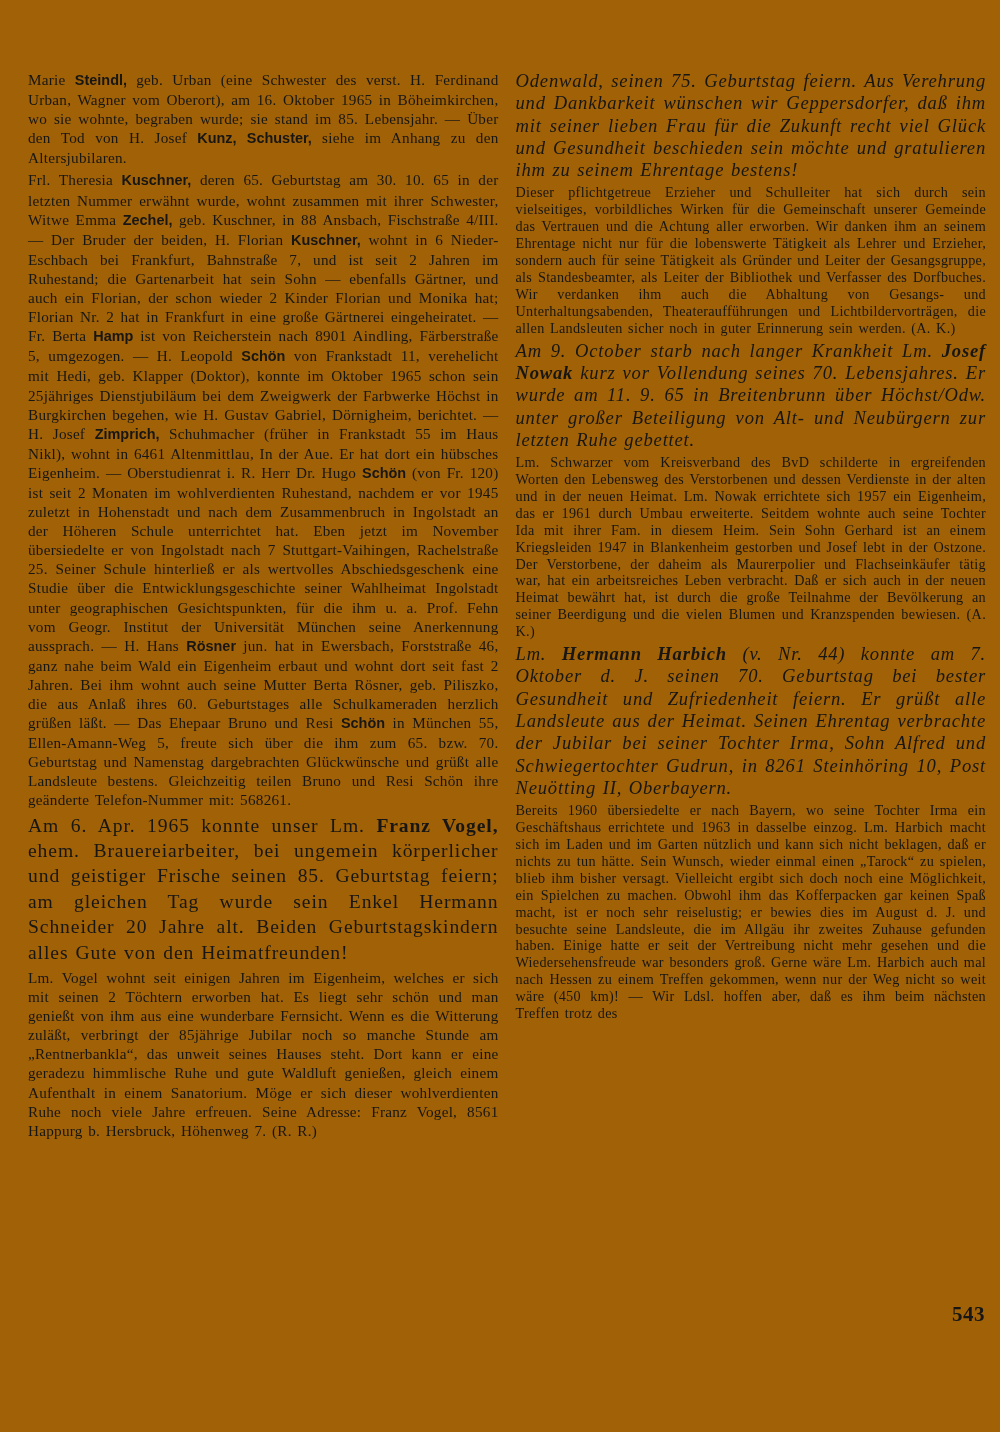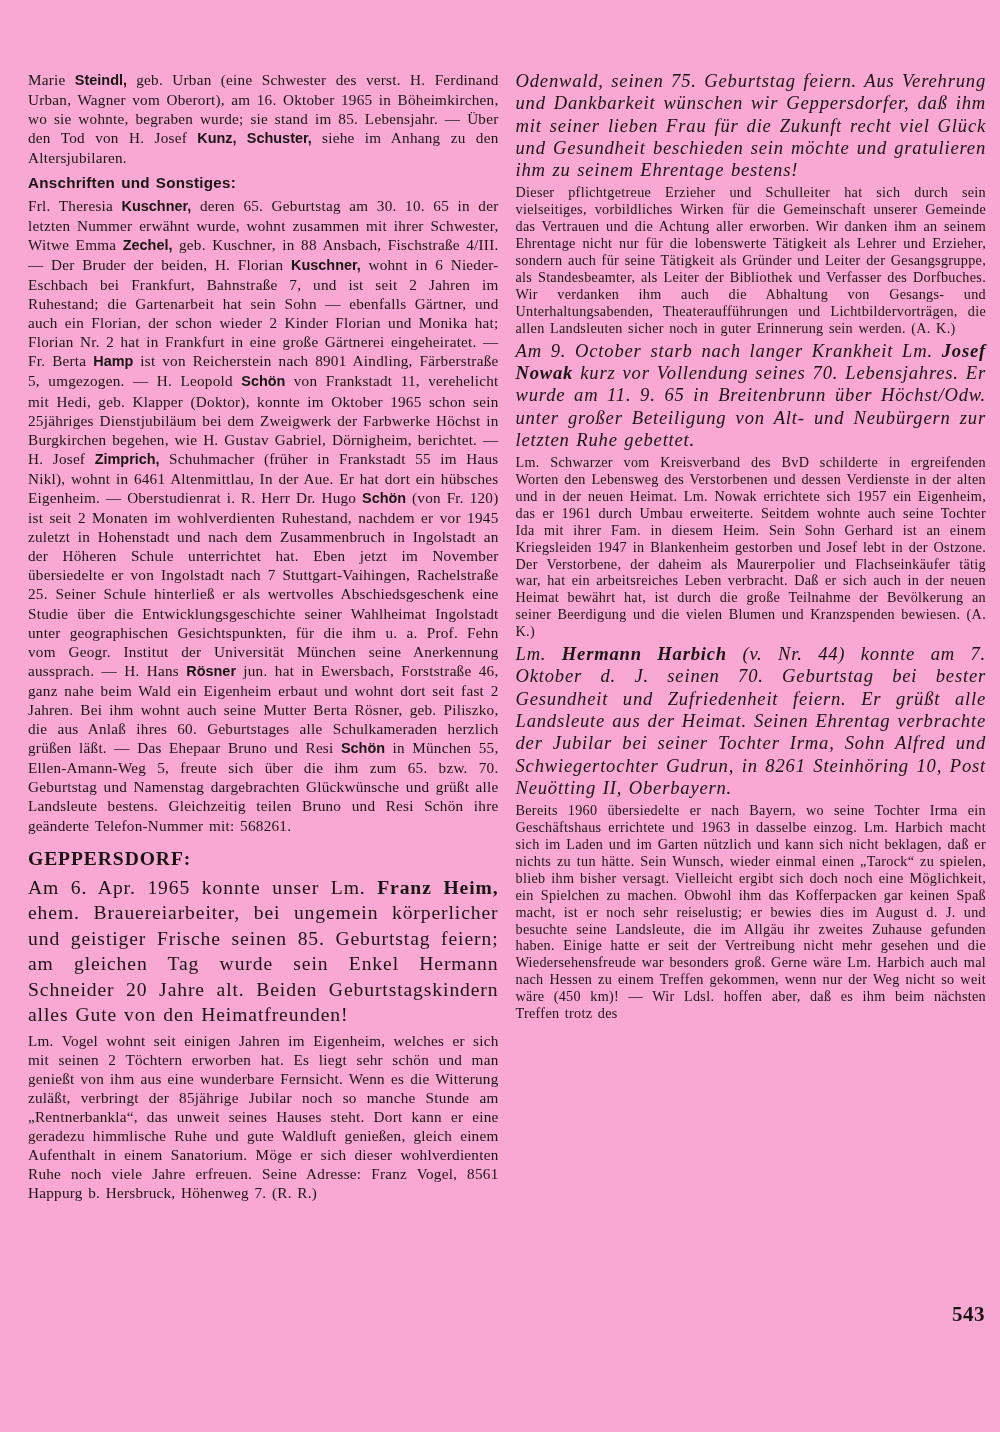--- a/index.html
+++ b/index.html
@@ -73,28 +73,26 @@
     width:105px;
     text-align:right;
     font-weight:bold;
     font-size:21px;
     letter-spacing:0.5px;
   }
 </style>
 </head>
 <body>
 
-<div class="sheet" style="background: #f9a8d4; color: rgb(23, 22, 20);">
+<div class="sheet" style="background: #a16207; color: rgb(23, 22, 20);">
   <div class="content">
     <div class="column col-left">
         <p class="block small"><span>Marie </span><b>Steindl,</b><span> geb. Urban (eine Schwester des verst. H. Ferdinand Urban, Wagner vom Oberort), am 16. Oktober 1965 in Böheimkirchen, wo sie wohnte, begraben wurde; sie stand im 85. Lebensjahr. — Über den Tod von H. Josef </span><b>Kunz, Schuster,</b><span> siehe im Anhang zu den Altersjubilaren.</span></p>
-        <p class="block small heading-small"><span>Anschriften und Sonstiges:</span></p>
         <p class="block small"><span>Frl. Theresia </span><b>Kuschner,</b><span> deren 65. Geburtstag am 30. 10. 65 in der letzten Nummer erwähnt wurde, wohnt zusammen mit ihrer Schwester, Witwe Emma </span><b>Zechel,</b><span> geb. Kuschner, in 88 Ansbach, Fischstraße 4/III. — Der Bruder der beiden, H. Florian </span><b>Kuschner,</b><span> wohnt in 6 Nieder-Eschbach bei Frankfurt, Bahnstraße 7, und ist seit 2 Jahren im Ruhestand; die Gartenarbeit hat sein Sohn — ebenfalls Gärtner, und auch ein Florian, der schon wieder 2 Kinder Florian und Monika hat; Florian Nr. 2 hat in Frankfurt in eine große Gärtnerei eingeheiratet. — Fr. Berta </span><b>Hamp</b><span> ist von Reicherstein nach 8901 Aindling, Färberstraße 5, umgezogen. — H. Leopold </span><b>Schön</b><span> von Frankstadt 11, verehelicht mit Hedi, geb. Klapper (Doktor), konnte im Oktober 1965 schon sein 25jähriges Dienstjubiläum bei dem Zweigwerk der Farbwerke Höchst in Burgkirchen begehen, wie H. Gustav Gabriel, Dörnigheim, berichtet. — H. Josef </span><b>Zimprich,</b><span> Schuhmacher (früher in Frankstadt 55 im Haus Nikl), wohnt in 6461 Altenmittlau, In der Aue. Er hat dort ein hübsches Eigenheim. — Oberstudienrat i. R. Herr Dr. Hugo </span><b>Schön</b><span> (von Fr. 120) ist seit 2 Monaten im wohlverdienten Ruhestand, nachdem er vor 1945 zuletzt in Hohenstadt und nach dem Zusammenbruch in Ingolstadt an der Höheren Schule unterrichtet hat. Eben jetzt im November übersiedelte er von Ingolstadt nach 7 Stuttgart-Vaihingen, Rachelstraße 25. Seiner Schule hinterließ er als wertvolles Abschiedsgeschenk eine Studie über die Entwicklungsgeschichte seiner Wahlheimat Ingolstadt unter geographischen Gesichtspunkten, für die ihm u. a. Prof. Fehn vom Geogr. Institut der Universität München seine Anerkennung aussprach. — H. Hans </span><b>Rösner</b><span> jun. hat in Ewersbach, Forststraße 46, ganz nahe beim Wald ein Eigenheim erbaut und wohnt dort seit fast 2 Jahren. Bei ihm wohnt auch seine Mutter Berta Rösner, geb. Piliszko, die aus Anlaß ihres 60. Geburtstages alle Schulkameraden herzlich grüßen läßt. — Das Ehepaar Bruno und Resi </span><b>Schön</b><span> in München 55, Ellen-Amann-Weg 5, freute sich über die ihm zum 65. bzw. 70. Geburtstag und Namenstag dargebrachten Glückwünsche und grüßt alle Landsleute bestens. Gleichzeitig teilen Bruno und Resi Schön ihre geänderte Telefon-Nummer mit: 568261.</span></p>
-        <p class="block large heading-large"><span>GEPPERSDORF:</span></p>
-        <p class="block large"><span>Am 6. Apr. 1965 konnte unser Lm. </span><b>Franz Heim,</b><span> ehem. Brauereiarbeiter, bei ungemein körperlicher und geistiger Frische seinen 85. Geburtstag feiern; am gleichen Tag wurde sein Enkel Hermann Schneider 20 Jahre alt. Beiden Geburtstagskindern alles Gute von den Heimatfreunden!</span></p>
+        <p class="block large"><span>Am 6. Apr. 1965 konnte unser Lm. </span><b>Franz Vogel,</b><span> ehem. Brauereiarbeiter, bei ungemein körperlicher und geistiger Frische seinen 85. Geburtstag feiern; am gleichen Tag wurde sein Enkel Hermann Schneider 20 Jahre alt. Beiden Geburtstagskindern alles Gute von den Heimatfreunden!</span></p>
         <p class="block small"><span>Lm. Vogel wohnt seit einigen Jahren im Eigenheim, welches er sich mit seinen 2 Töchtern erworben hat. Es liegt sehr schön und man genießt von ihm aus eine wunderbare Fernsicht. Wenn es die Witterung zuläßt, verbringt der 85jährige Jubilar noch so manche Stunde am „Rentnerbankla“, das unweit seines Hauses steht. Dort kann er eine geradezu himmlische Ruhe und gute Waldluft genießen, gleich einem Aufenthalt in einem Sanatorium. Möge er sich dieser wohlverdienten Ruhe noch viele Jahre erfreuen. Seine Adresse: Franz Vogel, 8561 Happurg b. Hersbruck, Höhenweg 7. (R. R.)</span></p>
       </div>
     <div class="column col-right">
         <p class="block large"><span>Odenwald, seinen 75. Geburtstag feiern. Aus Verehrung und Dankbarkeit wünschen wir Geppersdorfer, daß ihm mit seiner lieben Frau für die Zukunft recht viel Glück und Gesundheit beschieden sein möchte und gratulieren ihm zu seinem Ehrentage bestens!</span></p>
         <p class="block small"><span>Dieser pflichtgetreue Erzieher und Schulleiter hat sich durch sein vielseitiges, vorbildliches Wirken für die Gemeinschaft unserer Gemeinde das Vertrauen und die Achtung aller erworben. Wir danken ihm an seinem Ehrentage nicht nur für die lobenswerte Tätigkeit als Lehrer und Erzieher, sondern auch für seine Tätigkeit als Gründer und Leiter der Gesangsgruppe, als Standesbeamter, als Leiter der Bibliothek und Verfasser des Dorfbuches. Wir verdanken ihm auch die Abhaltung von Gesangs- und Unterhaltungsabenden, Theateraufführungen und Lichtbildervorträgen, die allen Landsleuten sicher noch in guter Erinnerung sein werden. (A. K.)</span></p>
         <p class="block large"><span>Am 9. October starb nach langer Krankheit Lm. </span><b>Josef Nowak</b><span> kurz vor Vollendung seines 70. Lebensjahres. Er wurde am 11. 9. 65 in Breitenbrunn über Höchst/Odw. unter großer Beteiligung von Alt- und Neubürgern zur letzten Ruhe gebettet.</span></p>
         <p class="block small"><span>Lm. Schwarzer vom Kreisverband des BvD schilderte in ergreifenden Worten den Lebensweg des Verstorbenen und dessen Verdienste in der alten und in der neuen Heimat. Lm. Nowak errichtete sich 1957 ein Eigenheim, das er 1961 durch Umbau erweiterte. Seitdem wohnte auch seine Tochter Ida mit ihrer Fam. in diesem Heim. Sein Sohn Gerhard ist an einem Kriegsleiden 1947 in Blankenheim gestorben und Josef lebt in der Ostzone. Der Verstorbene, der daheim als Maurerpolier und Flachseinkäufer tätig war, hat ein arbeitsreiches Leben verbracht. Daß er sich auch in der neuen Heimat bewährt hat, ist durch die große Teilnahme der Bevölkerung an seiner Beerdigung und die vielen Blumen und Kranzspenden bewiesen. (A. K.)</span></p>
         <p class="block large"><span>Lm. </span><b>Hermann Harbich</b><span> (v. Nr. 44) konnte am 7. Oktober d. J. seinen 70. Geburtstag bei bester Gesundheit und Zufriedenheit feiern. Er grüßt alle Landsleute aus der Heimat. Seinen Ehrentag verbrachte der Jubilar bei seiner Tochter Irma, Sohn Alfred und Schwiegertochter Gudrun, in 8261 Steinhöring 10, Post Neuötting II, Oberbayern.</span></p>
         <p class="block small"><span>Bereits 1960 übersiedelte er nach Bayern, wo seine Tochter Irma ein Geschäftshaus errichtete und 1963 in dasselbe einzog. Lm. Harbich macht sich im Laden und im Garten nützlich und kann sich nicht beklagen, daß er nichts zu tun hätte. Sein Wunsch, wieder einmal einen „Tarock“ zu spielen, blieb ihm bisher versagt. Vielleicht ergibt sich doch noch eine Möglichkeit, ein Spielchen zu machen. Obwohl ihm das Kofferpacken gar keinen Spaß macht, ist er noch sehr reiselustig; er bewies dies im August d. J. und besuchte seine Landsleute, die im Allgäu ihr zweites Zuhause gefunden haben. Einige hatte er seit der Vertreibung nicht mehr gesehen und die Wiedersehensfreude war besonders groß. Gerne wäre Lm. Harbich auch mal nach Hessen zu einem Treffen gekommen, wenn nur der Weg nicht so weit wäre (450 km)! — Wir Ldsl. hoffen aber, daß es ihm beim nächsten Treffen trotz des</span></p>
       </div>

